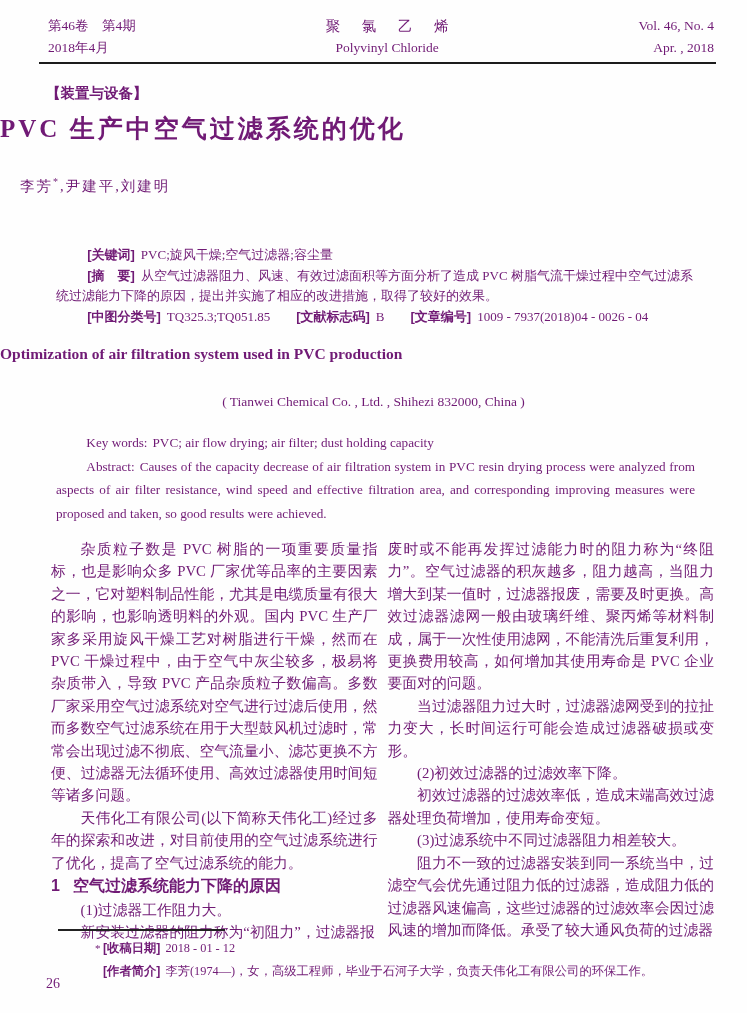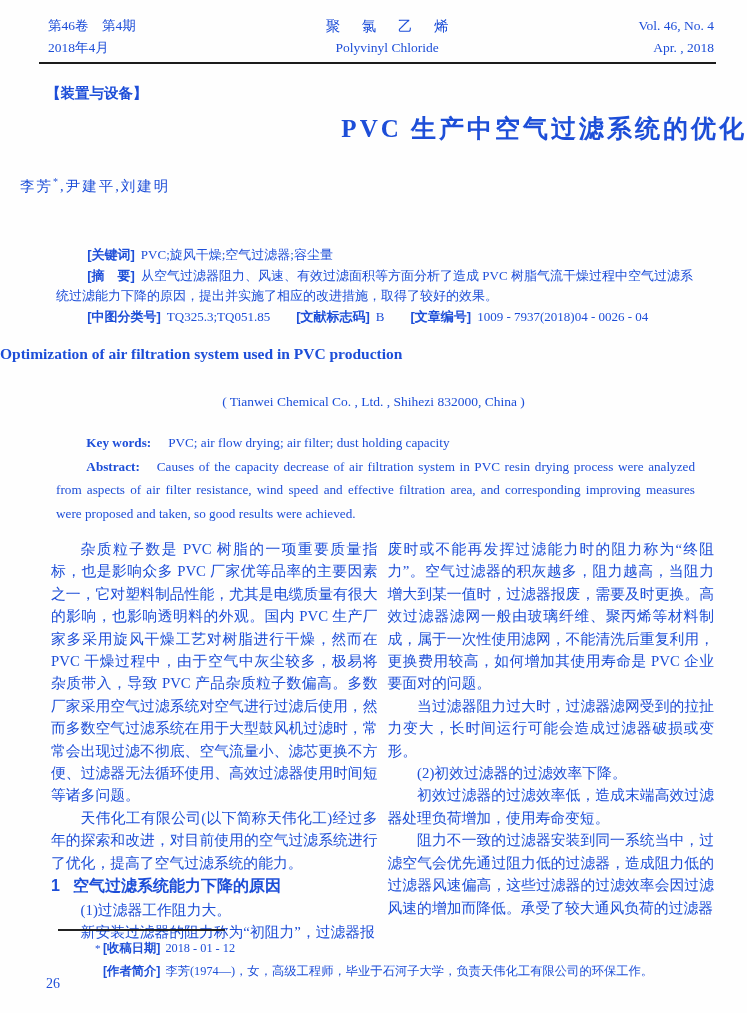--- a/index.html
+++ b/index.html
@@ -1,45 +1,45 @@
 <!DOCTYPE html>
 <html><head>
 <meta charset="utf-8">
 <style>
   html,body{margin:0;padding:0;background:#ffffff;}
   .page{
     position:relative;width:747px;height:1013px;background:#fefefe;
-    font-family:"Liberation Serif","DejaVu Serif",serif;color:#1d4ed8;
+    font-family:"Liberation Serif","DejaVu Serif",serif;color:#701a75;
     overflow:hidden;
   }
   
   .jheader{position:absolute;top:15px;left:48px;right:33px;display:flex;justify-content:space-between;font-size:13.5px;line-height:22px;}
   .jh-left{text-align:left;}
   .jh-center{text-align:center;}
   .jname-cn{font-size:14.5px;letter-spacing:9px;padding-left:9px;}
   .jh-right{text-align:right;}
   .rule{position:absolute;top:62px;left:39px;width:677px;height:2px;background:#1c1c1c;}
   .coltag{position:absolute;top:84px;left:46px;font-family:"Liberation Sans","DejaVu Sans",sans-serif;font-weight:bold;font-size:14.5px;}
   
-  .title{position:absolute;top:112px;left:0;width:100%;text-align:right;font-size:25px;font-weight:bold;letter-spacing:3px;margin:0;}
+  .title{position:absolute;top:112px;left:0;width:100%;text-align:left;font-size:25px;font-weight:bold;letter-spacing:3px;margin:0;}
   .authors{position:absolute;top:176px;left:0;width:100%;text-align:left;font-size:14.5px;letter-spacing:2px;padding-left:20px;}
   .authors sup{font-size:10px;}
   .affil-cn{position:absolute;top:201px;left:0;width:100%;text-align:center;font-size:13.5px;}
   
   .meta-cn{position:absolute;top:245px;left:56px;width:637px;font-size:13px;line-height:20.5px;text-align:justify;}
   .meta-cn p{margin:0;text-indent:2.4em;}
   .lab{font-family:"Liberation Sans","DejaVu Sans",sans-serif;font-weight:bold;margin-right:6px;}
   .gap{margin-left:26px;}
   
   .en-title{position:absolute;top:345px;left:0;width:100%;text-align:left;font-size:15.5px;font-weight:bold;margin:0;}
   .en-authors{position:absolute;top:371px;left:0;width:100%;text-align:center;font-size:13.5px;font-style:italic;}
   .en-affil{position:absolute;top:394px;left:0;width:100%;text-align:center;font-size:13.5px;}
   .meta-en{position:absolute;top:431px;left:56px;width:639px;font-size:13.2px;line-height:23.5px;text-align:justify;}
   .meta-en p{margin:0;text-indent:2.3em;}
-  .elab{font-weight:bold;margin-right:17px;}
+  .elab{font-weight:normal;margin-right:5px;}
   
   .bodycols{position:absolute;top:538px;left:51px;width:663px;display:flex;gap:10px;}
   .col{width:327px;font-size:14.8px;line-height:22.4px;text-align:justify;}
   .col p{margin:0;text-indent:2em;}
   .col p.noindent{text-indent:0;}
   .sec-h{font-family:"Liberation Sans","DejaVu Sans",sans-serif;font-weight:bold;font-size:16px;margin:1px 0;text-indent:0;}
   .hnum{margin-right:13px;}
   
   .foot-divider{position:absolute;top:929px;left:58px;width:167px;height:2px;background:#222;}
   .footnote{position:absolute;top:937px;left:95px;width:620px;font-size:12.3px;line-height:22.5px;text-align:left;}
@@ -98,20 +98,21 @@
       <p>天伟化工有限公司(以下简称天伟化工)经过多年的探索和改进，对目前使用的空气过滤系统进行了优化，提高了空气过滤系统的能力。</p>
       <h3 class="sec-h"><span class="hnum">1</span><span>空气过滤系统能力下降的原因</span></h3>
       <p>(1)过滤器工作阻力大。</p>
       <p>新安装过滤器的阻力称为“初阻力”，过滤器报</p>
     </div>
     <div class="col">
       <p class="noindent">废时或不能再发挥过滤能力时的阻力称为“终阻力”。空气过滤器的积灰越多，阻力越高，当阻力增大到某一值时，过滤器报废，需要及时更换。高效过滤器滤网一般由玻璃纤维、聚丙烯等材料制成，属于一次性使用滤网，不能清洗后重复利用，更换费用较高，如何增加其使用寿命是 PVC 企业要面对的问题。</p>
       <p>当过滤器阻力过大时，过滤器滤网受到的拉扯力变大，长时间运行可能会造成过滤器破损或变形。</p>
       <p>(2)初效过滤器的过滤效率下降。</p>
       <p>初效过滤器的过滤效率低，造成末端高效过滤器处理负荷增加，使用寿命变短。</p>
+      <p>(3)过滤系统中不同过滤器阻力相差较大。</p>
       <p>阻力不一致的过滤器安装到同一系统当中，过滤空气会优先通过阻力低的过滤器，造成阻力低的过滤器风速偏高，这些过滤器的过滤效率会因过滤风速的增加而降低。承受了较大通风负荷的过滤器</p>
     </div>
   </section>
 
   <div class="foot-divider"></div>
 
   <div class="footnote">
     <p class="fline1"><span class="fmark">*</span><span class="flab">[收稿日期]</span><span>2018 - 01 - 12</span></p>
     <p class="fline2"><span class="flab">[作者简介]</span><span>李芳(1974—)，女，高级工程师，毕业于石河子大学，负责天伟化工有限公司的环保工作。</span></p>
   </div>

